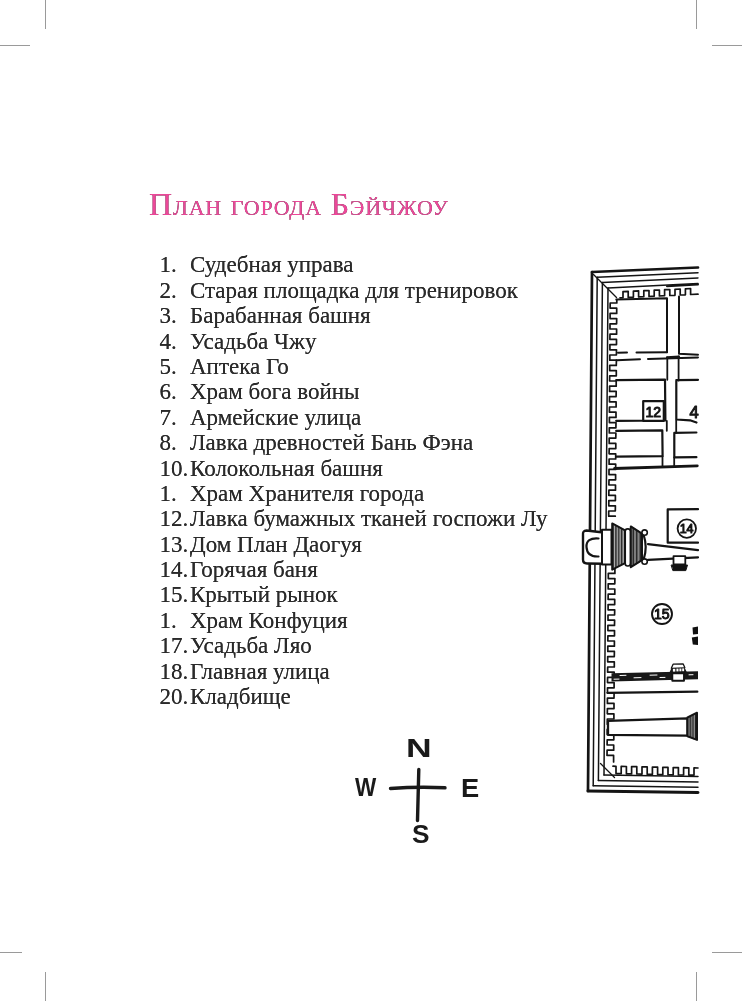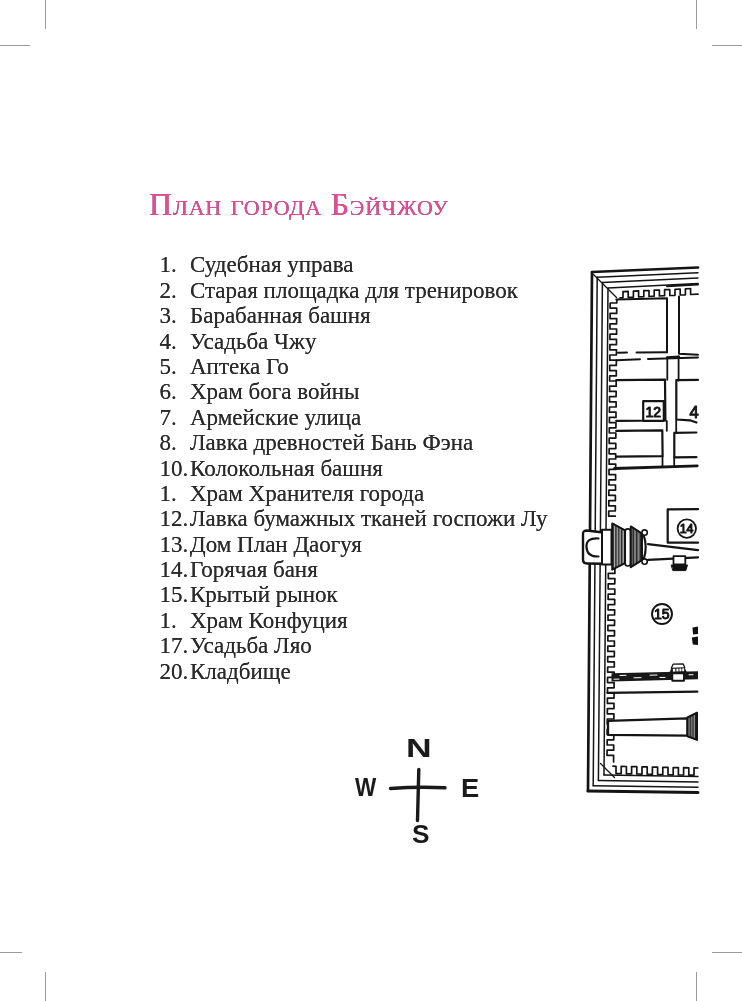--- a/index.html
+++ b/index.html
@@ -62,20 +62,21 @@
 <div class="li"><span class="num">13.</span><span class="tx">Дом План Даогуя</span></div>
 
 <div class="li"><span class="num">14.</span><span class="tx">Горячая баня</span></div>
 
 <div class="li"><span class="num">15.</span><span class="tx">Крытый рынок</span></div>
 
 <div class="li"><span class="num">1.</span><span class="tx">Храм Конфуция</span></div>
 
 <div class="li"><span class="num">17.</span><span class="tx">Усадьба Ляо</span></div>
 
+<div class="li"><span class="num">18.</span><span class="tx">Главная улица</span></div>
 
 
 <div class="li"><span class="num">20.</span><span class="tx">Кладбище</span></div>
 </div>
 
 <div style="position:absolute;left:0;top:0;width:742px;height:1001px;font-family:'Liberation Sans',sans-serif;font-weight:bold;color:#1a1a1a">
 
   <div style="position:absolute;left:406px;top:734px;font-size:25px;transform:scaleX(1.42);transform-origin:left">N</div>
 
   <div style="position:absolute;left:355px;top:773px;font-size:25px;transform:scaleX(0.9);transform-origin:left">W</div>

